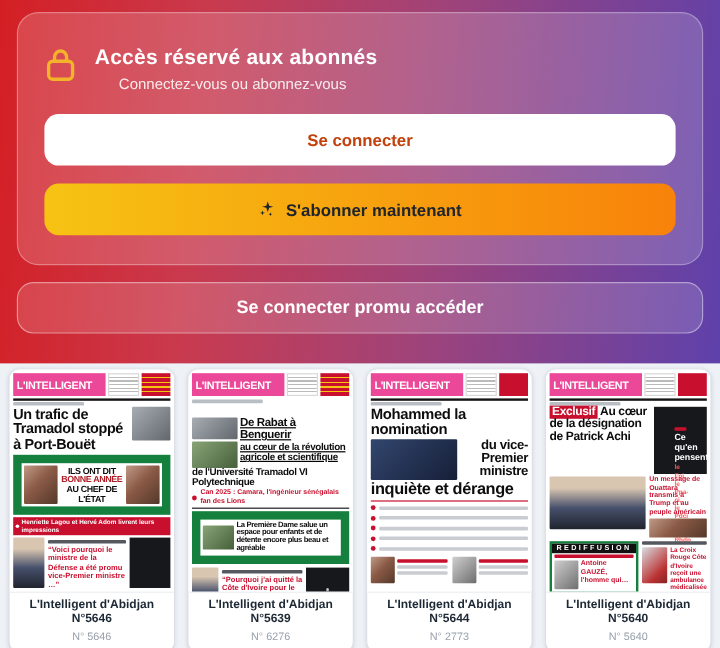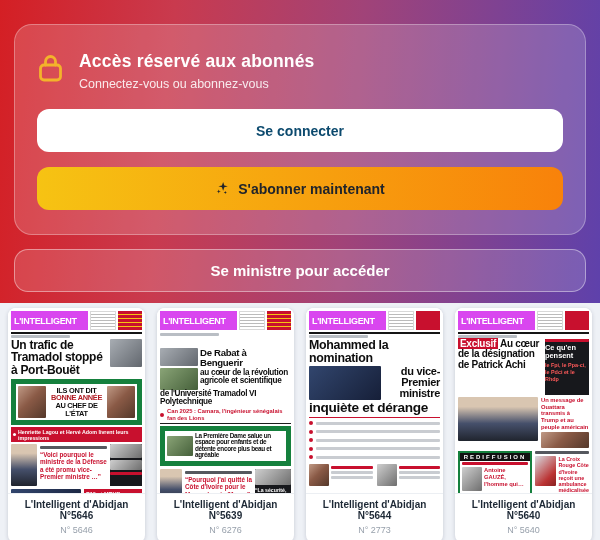--- a/index.html
+++ b/index.html
@@ -2,51 +2,51 @@
 <html><head>
 <meta charset="utf-8">
 <style>
   * { margin:0; padding:0; box-sizing:border-box; }
   html,body { width:600px; height:540px; overflow:hidden;
     font-family:"Liberation Sans", sans-serif; background:#eef1f6; }
 
   
   .banner { height:303px;
     background:linear-gradient(95deg,#d41f24 0%,#c93a4e 28%,#a14378 58%,#5e41ab 100%);
-    padding-top:24px; }
+    padding-top:10px; }
   .panel { margin:0 14px; background:rgba(255,255,255,.17);
     border:1px solid rgba(255,255,255,.30); border-radius:18px;
     padding:26px 22px 24px; }
   .hdr { display:flex; gap:15px; align-items:flex-start; }
   .lock { flex:0 0 auto; margin-top:2px; }
   .ttl { color:#fff; font-size:17.5px; font-weight:bold; letter-spacing:.2px; }
-  .sub { color:rgba(255,255,255,.88); font-size:12.5px; margin-top:5px; }
+  .sub { color:rgba(255,255,255,.88); font-size:12.5px; margin-top:5px;margin-left:20px; }
   .btn { height:43px; border-radius:12px; display:flex; align-items:center;
     justify-content:center; font-size:14px; font-weight:bold; cursor:pointer; }
-  .btn-login { margin-top:18px; background:#fff; color:#0c4a6e; }
+  .btn-login { margin-top:18px; background:#fff; color:#c2410c; }
   .btn-sub { margin-top:15px; background:linear-gradient(90deg,#f6c313,#f8820a);
     color:#20242b; gap:8px; }
   .btn-access { margin:14px 14px 0; height:43px; border-radius:14px;
     background:rgba(255,255,255,.15); border:1px solid rgba(255,255,255,.42);
     display:flex; align-items:center; justify-content:center;
     color:#fff; font-size:15px; font-weight:bold; cursor:pointer; }
 
   
   .issues { background:#eef1f6; padding:5px 8px 0; display:flex; gap:12px; }
   .card { width:137px; background:#fff; border-radius:8px; overflow:hidden;
     box-shadow:0 1px 4px rgba(20,30,60,.18); cursor:pointer; }
   .cover { height:186px; background:#fff; padding:3px; overflow:hidden;
     border-bottom:1px solid #eceff3; position:relative; }
   .cap { text-align:center; padding:5px 3px 8px; }
   .cap-t { font-size:10px; font-weight:bold; color:#1d2835; }
   .cap-n { font-size:9px; color:#97a0ab; margin-top:4px; }
 
   
   .mast { display:flex; gap:2px; height:19px; }
-  .mast-red { flex:1; background:#d946ef; color:#fff; font-weight:bold;
+  .mast-red { flex:1; background:#ec4899; color:#fff; font-weight:bold;
     font-size:9px; letter-spacing:-.3px; display:flex; align-items:center;
     padding:0 3px; white-space:nowrap; overflow:hidden; }
   .mast-info { width:26px; border:1px solid #d8d8d8; background:
     repeating-linear-gradient(180deg,#fff 0 2px,#bbb 2px 3px); }
   .mast-box { width:24px; background:#c8102e; }
   .mast-box.yl { background:
     repeating-linear-gradient(180deg,#c8102e 0 3px,#f6c313 3px 4px); }
   .rule { height:2px; background:#151515; margin:2px 0 1px; }
   .kick { height:3px; width:45%; background:#b9bec4; border-radius:1px; margin-bottom:1px; }
   .hl { color:#0d0d0d; font-weight:bold; letter-spacing:-.3px; line-height:1.03; }
@@ -60,23 +60,23 @@
   .ph-amb   { background:linear-gradient(135deg,#d8dde2,#b33 70%,#822); }
   .bar { height:3px; background:#c9ccd1; border-radius:1px; margin:2px 0; }
   .bar.red { background:#c8102e; }
   .bar.dark { background:#55585e; }
   .blrow { display:flex; align-items:center; gap:3px; margin:1.5px 0; }
   .dot { width:4px; height:4px; border-radius:50%; background:#c8102e; flex:0 0 auto; }
   .redstrip { background:#c8102e; color:#fff; font-size:5.3px; font-weight:bold;
     padding:1.5px 2px; display:flex; align-items:center; gap:2px; margin-top:2px; }
   .wdot { width:3px; height:3px; border-radius:50%; background:#fff; flex:0 0 auto; }
   .rquote { color:#c8102e; font-weight:bold; font-size:6.3px; line-height:1.15; }
-  .blackbox { background:#17181c; padding:0; color:#fff; }
+  .blackbox { background:#17181c; padding:17px; color:#fff; }
   .tinyw { font-size:5.2px; font-weight:bold; line-height:1.2; }
-  .boxed { border:5px solid #15803d; padding:2px; }
+  .boxed { border:7px solid #15803d; padding:2px; }
 </style>
 </head>
 <body>
 
 <div class="banner">
   <div class="panel">
     <div class="hdr">
       <span class="lock">
         <svg width="27" height="30" viewBox="0 0 27 30" fill="none">
           <rect x="3.5" y="12" width="20" height="15" rx="3.5" stroke="#f3b32b" stroke-width="2.8"></rect>
@@ -93,21 +93,21 @@
       <span>
         <svg width="15" height="15" viewBox="0 0 24 24" fill="#20242b">
           <path d="M13 3l1.9 5.6L20.5 10l-5.6 1.4L13 17l-1.9-5.6L5.5 10l5.6-1.4L13 3z"></path>
           <path d="M6 15l.9 2.6L9.5 18l-2.6.9L6 21.5 5.1 18.9 2.5 18l2.6-.4L6 15z"></path>
           <path d="M16.5 17.5l.7 1.8 1.8.7-1.8.7-.7 1.8-.7-1.8-1.8-.7 1.8-.7.7-1.8z"></path>
         </svg>
       </span>
       <span>S'abonner maintenant</span>
     </div>
   </div>
-  <div class="btn-access">Se ministre pour accéder</div>
+  <div class="btn-access">Se connecter promu accéder</div>
 </div>
 
 <div class="issues">
 
   <div class="card">
     <div class="cover">
       <div class="mast">
         <div class="mast-red">L'INTELLIGENT</div>
         <div class="mast-info"></div>
         <div class="mast-box yl"></div>
@@ -155,21 +155,21 @@
   </div>
 
   <div class="card">
     <div class="cover">
       <div class="mast">
         <div class="mast-red">L'INTELLIGENT</div>
         <div class="mast-info"></div>
         <div class="mast-box yl"></div>
       </div>
       <div class="kick" style="margin-top:3px;"></div>
-      <div style="display:flex;gap:2px;margin-top:12px;">
+      <div style="display:flex;gap:2px;margin-top:12px;text-decoration:underline;">
         <div style="width:38px;">
           <div class="ph ph-gray" style="height:18px;margin-bottom:2px;"></div>
           <div class="ph ph-green" style="height:22px;"></div>
         </div>
         <div style="flex:1;">
           <div class="hl" style="font-size:9.6px;">De Rabat à Benguerir</div>
           <div class="hl" style="font-size:8.2px;margin-top:1px;">au cœur de la révolution agricole et scientifique</div>
         </div>
       </div>
       <div class="hl" style="font-size:8.2px;">de l'Université Tramadol VI Polytechnique</div>

